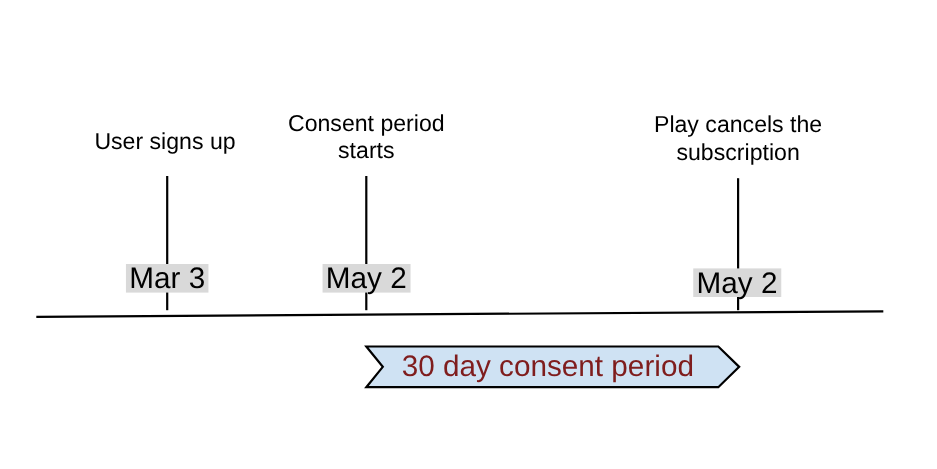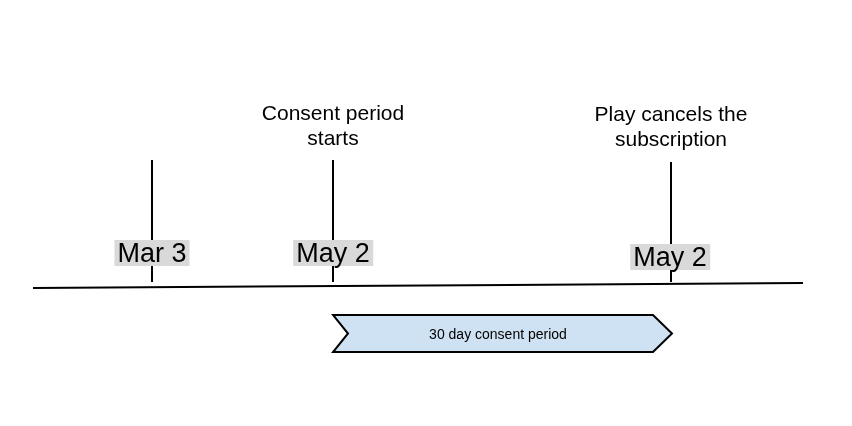--- a/index.html
+++ b/index.html
@@ -68,22 +68,22 @@
   }
   .arrow-label {
     position: absolute;
     left: 331px;
     top: 313px;
     width: 344px;
     height: 41px;
     display: flex;
     align-items: center;
     justify-content: center;
-    font-size: 14px;
-    color: #000000;
+    font-size: 27px;
+    color: #7f1d1d;
     z-index: 2;
     padding-right: 10px;
     box-sizing: border-box;
   }
   
   #evt0-label { left: 30px;  top: 116px; }
   #evt1-label { left: 213px; top: 100px; }
   #evt2-label { left: 551px; top: 101px; }
 
   #tick0 { left: 151px; top: 160px; height: 122px; }
@@ -92,20 +92,21 @@
 
   #badge0 { left: 152px; top: 240px; }
   #badge1 { left: 333px; top: 240px; }
   #badge2 { left: 670px; top: 244px; }
 </style>
 </head>
 <body>
 
 <div id="canvas">
 
+  <div class="evt-label" id="evt0-label">User signs up</div>
   <div class="evt-label" id="evt1-label">Consent period
 starts</div>
   <div class="evt-label" id="evt2-label">Play cancels the
 subscription</div>
 
   <div class="tick" id="tick0"></div>
   <div class="tick" id="tick1"></div>
   <div class="tick" id="tick2"></div>
 
   <div class="date-badge" id="badge0">Mar 3</div>

